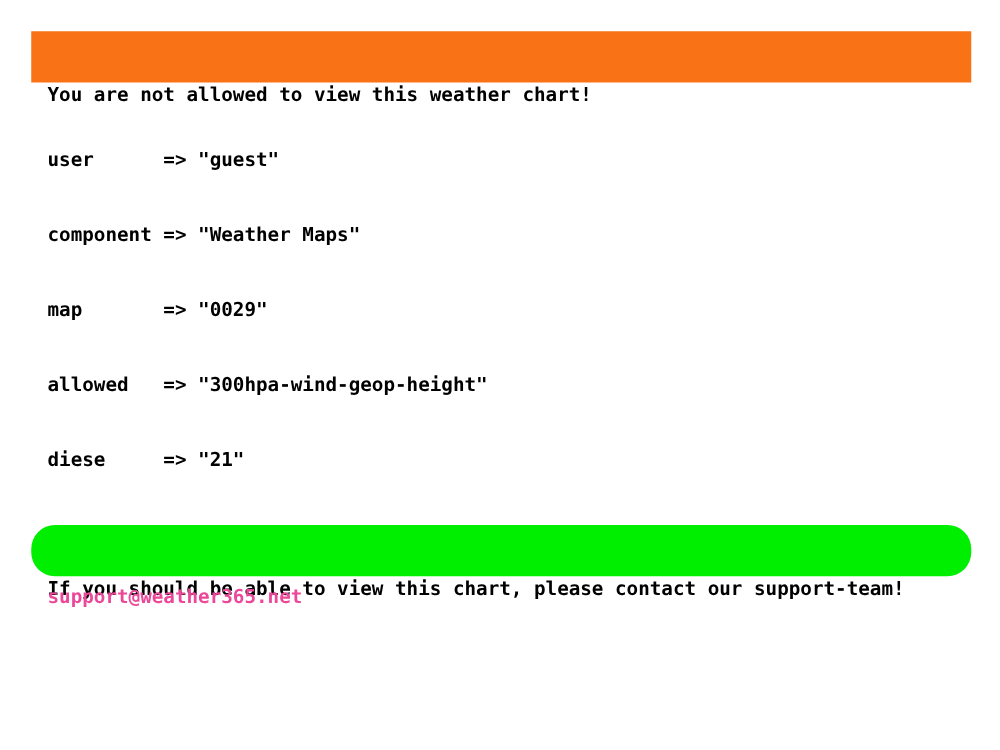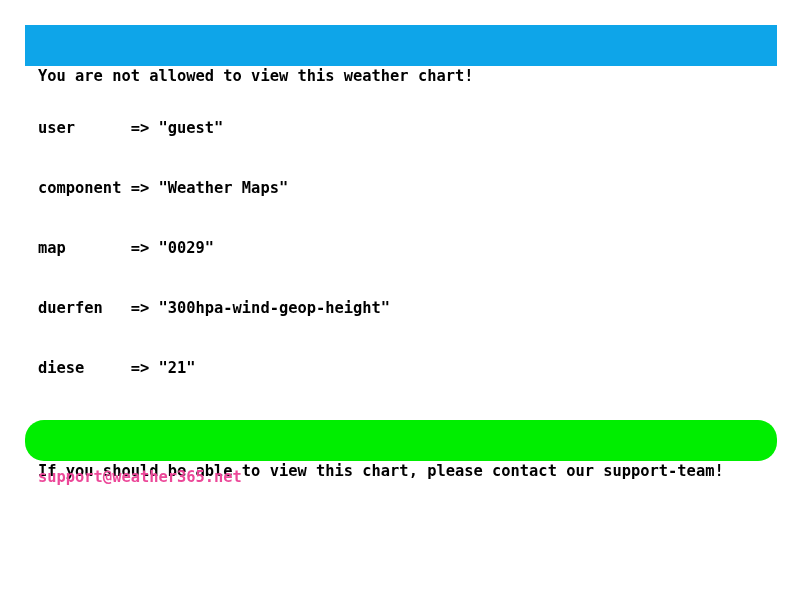--- a/index.html
+++ b/index.html
@@ -20,21 +20,21 @@
     margin-left: 25px;
     width: 752px;
     height: 41px;
     box-sizing: border-box;
     padding: 1px 0 0 13px;
     line-height: 20px;
     white-space: pre;
   }
   .banner-red {
     margin-top: 25px;
-    background: #0ea5e9;
+    background: #f97316;
   }
   .banner-green {
     margin-top: 22px;
     background: #00ee00;
     border-radius: 19px;
   }
   .kv-block {
     margin: 12px 0 0 38px;
     line-height: 20px;
     white-space: pre;
@@ -67,21 +67,21 @@
 <body>
 
 <div class="banner banner-red">
   <div>You are not allowed to view this weather chart!</div>
 </div>
 
 <div class="kv-block">
   <div><span class="kv-key">user</span><span class="kv-arrow">=&gt;</span><span class="kv-value">"guest"</span></div>
   <div><span class="kv-key">component</span><span class="kv-arrow">=&gt;</span><span class="kv-value">"Weather Maps"</span></div>
   <div><span class="kv-key">map</span><span class="kv-arrow">=&gt;</span><span class="kv-value">"0029"</span></div>
-  <div><span class="kv-key">duerfen</span><span class="kv-arrow">=&gt;</span><span class="kv-value">"300hpa-wind-geop-height"</span></div>
+  <div><span class="kv-key">allowed</span><span class="kv-arrow">=&gt;</span><span class="kv-value">"300hpa-wind-geop-height"</span></div>
   <div><span class="kv-key">diese</span><span class="kv-arrow">=&gt;</span><span class="kv-value">"21"</span></div>
 </div>
 
 <div class="banner banner-green">
   <div>If you should be able to view this chart, please contact our support-team!</div>
 </div>
 
 <div class="footer">
   <a href="#">support@weather365.net</a>
 </div>

